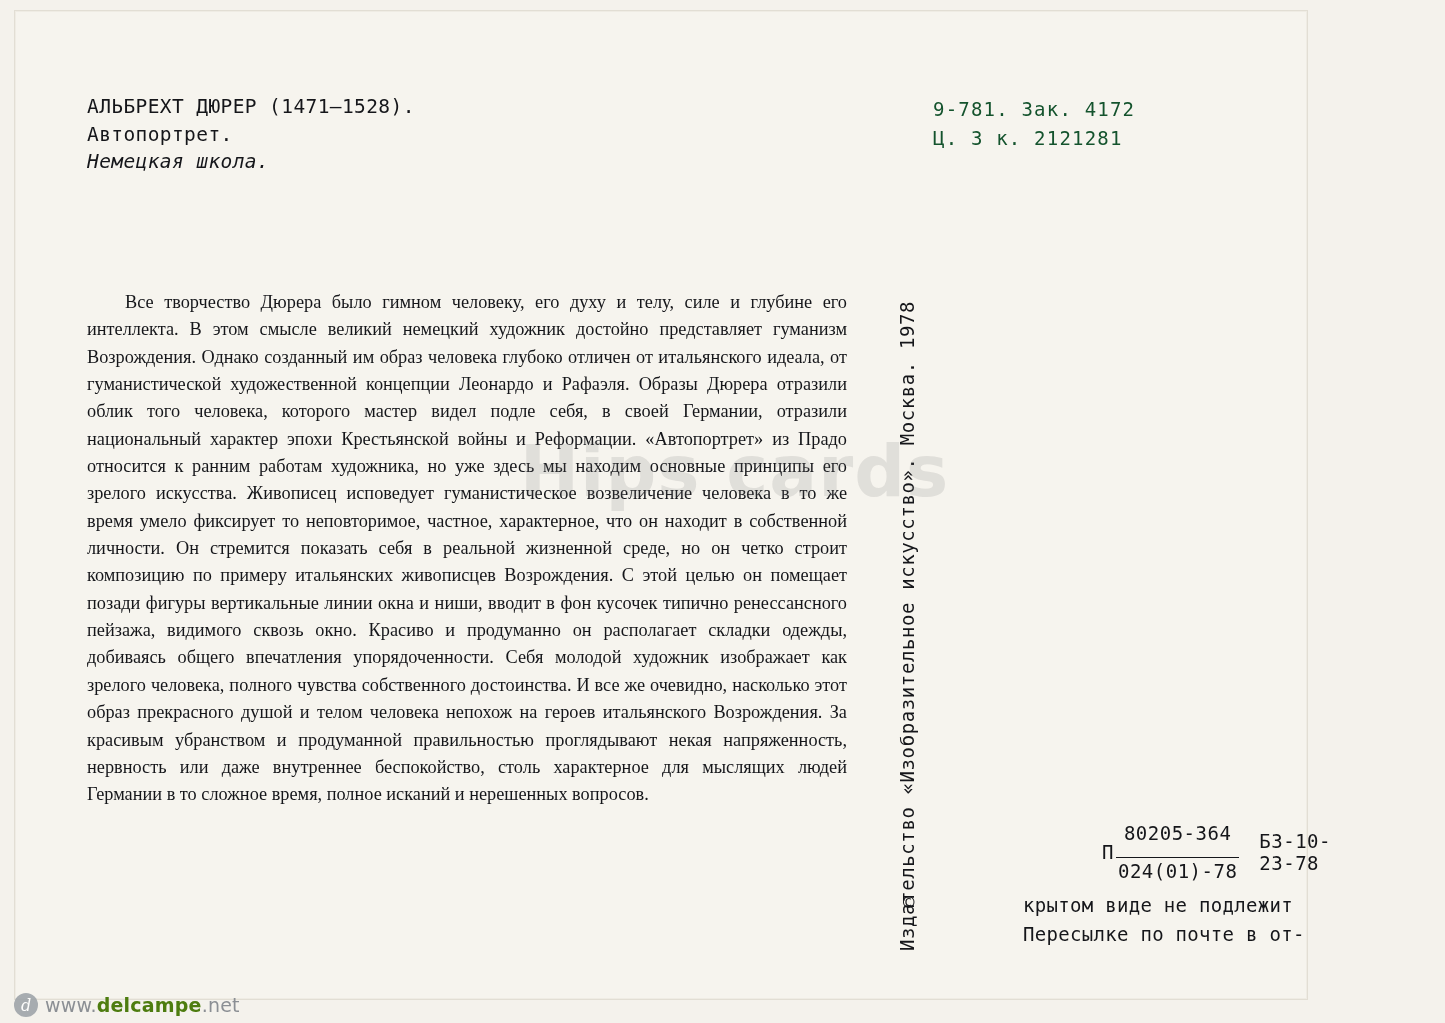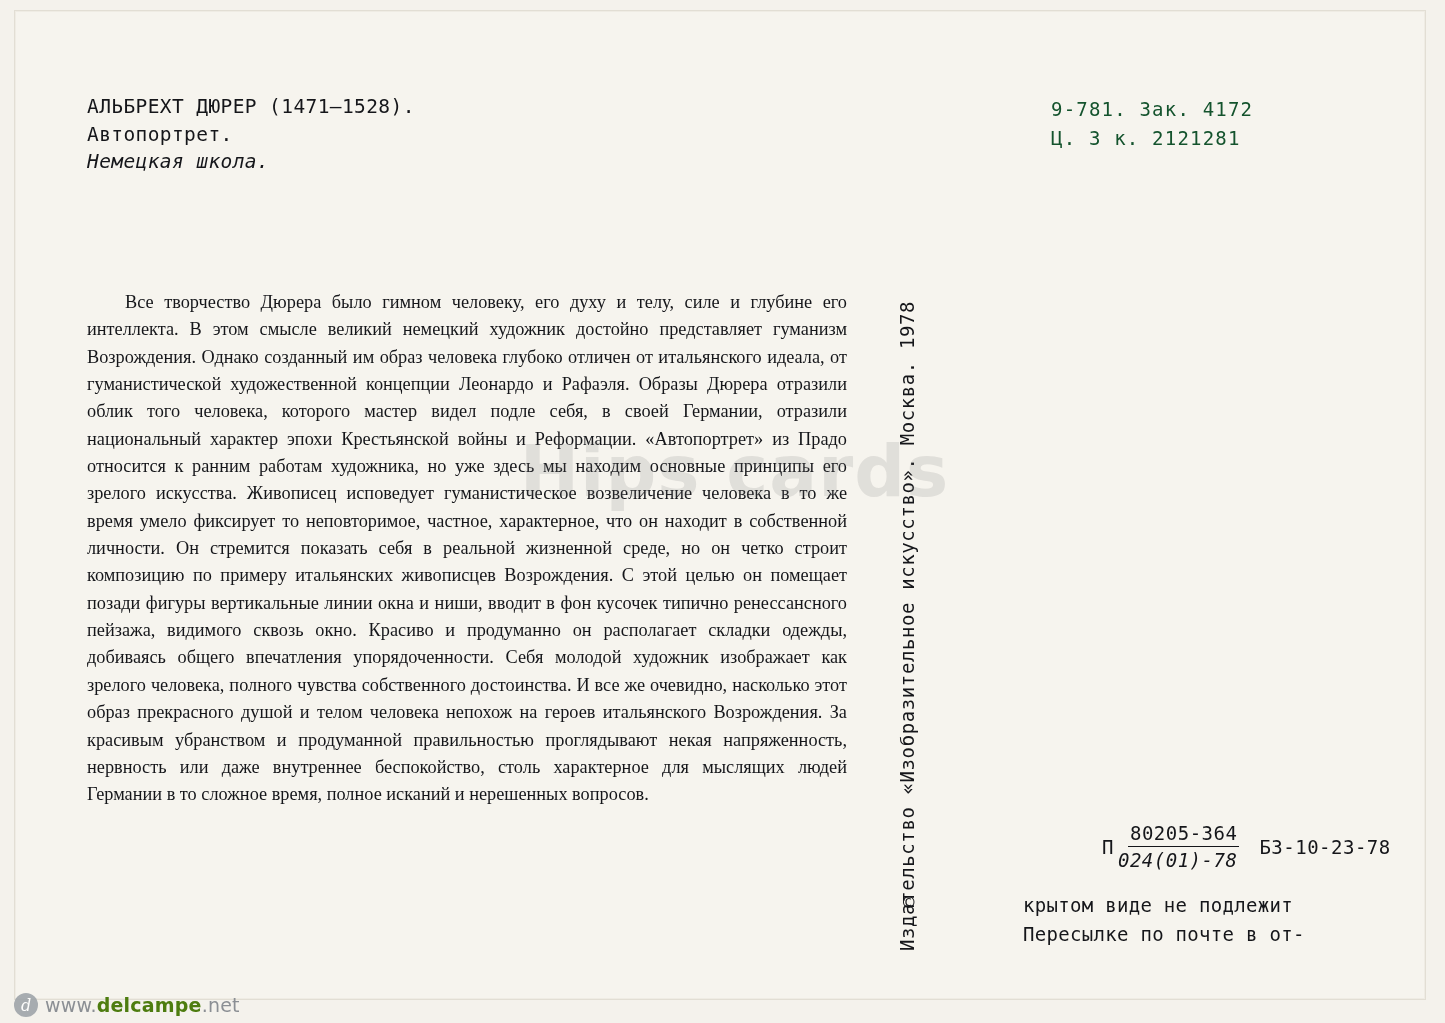--- a/index.html
+++ b/index.html
@@ -20,21 +20,21 @@
     top: 0;
     width: 1445px;
     height: 1023px;
     background: #f4f2ec;
     box-sizing: border-box;
   }
   .card-inner {
     position: absolute;
     left: 14px;
     top: 10px;
-    width: 1412px;
+    width: 1294px;
     height: 990px;
     background: #f6f4ee;
     border: 1px solid #e2ded4;
     box-shadow: 0 0 0 1px #efece4 inset;
     box-sizing: border-box;
   }
 
   
   .attribution {
     position: absolute;
@@ -137,28 +137,26 @@
     margin-right: 2px;
     align-self: center;
   }
   .fraction {
     display: inline-flex;
     flex-direction: column;
     align-items: stretch;
     line-height: 1.28;
   }
   .fraction .num {
-    padding: 0 2px 1px 2px;
+    padding: 0 2px 12px 2px;
     border-bottom: 1.5px solid #15161a;
     text-align: center;
-    margin-left: 12px;
   }
   .fraction .den {
     padding: 1px 2px 0 2px;
-    font-style: italic;
   }
   .fraction-suffix {
     margin-left: 20px;
     align-self: center;
   }
 
   
   .notice {
     position: absolute;
     left: 1008px;

